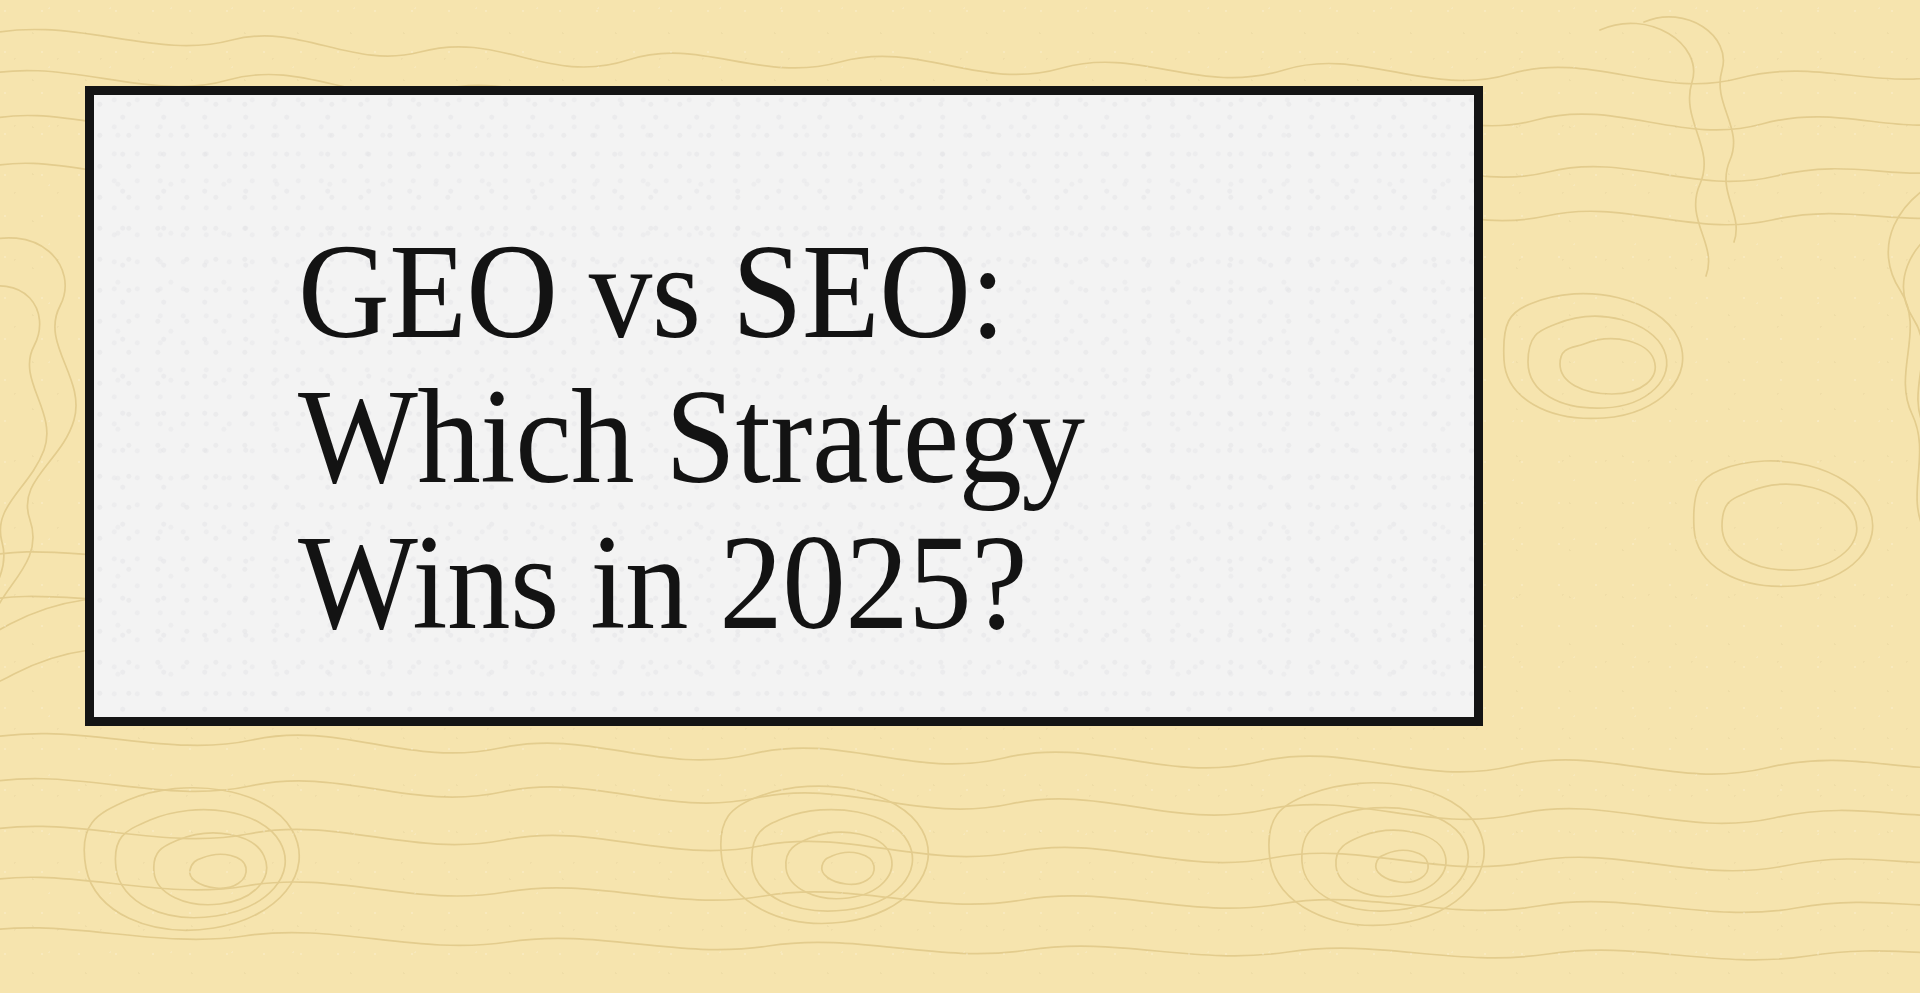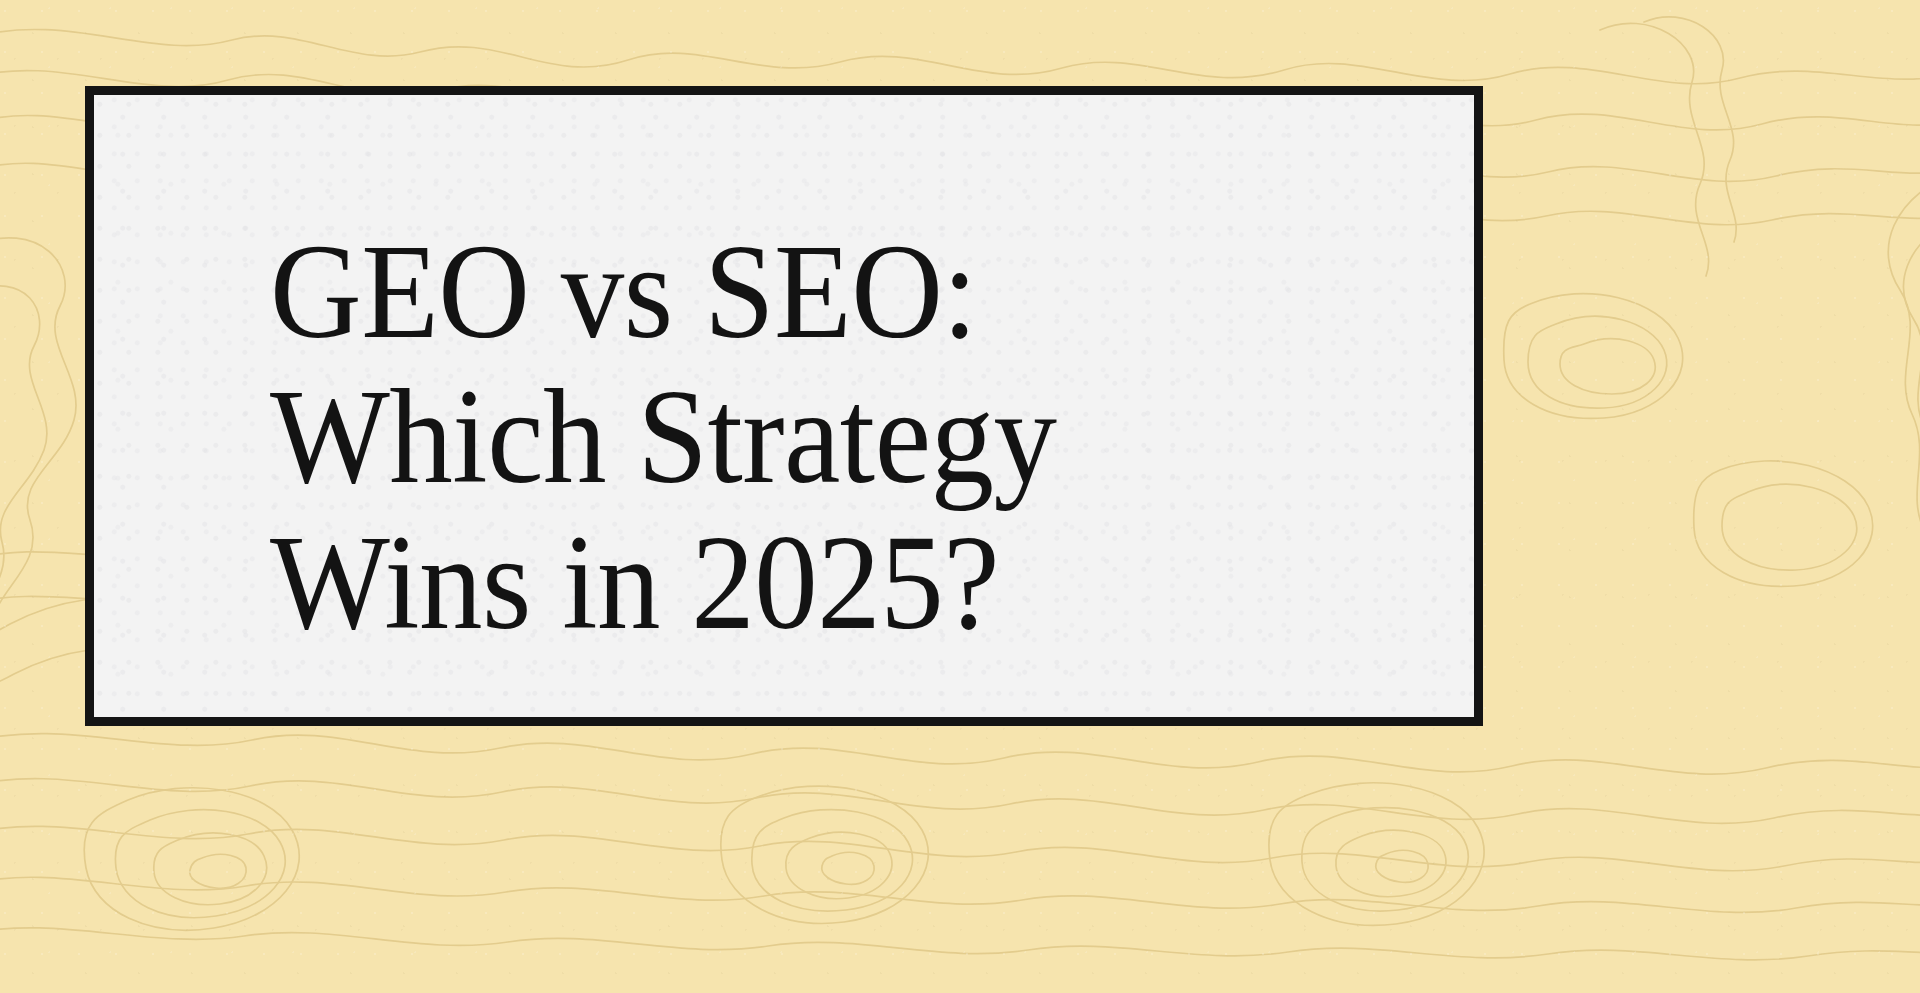--- a/index.html
+++ b/index.html
@@ -76,21 +76,21 @@
     background-image:
       radial-gradient(circle at 20% 30%, rgba(210,210,215,0.45) 0 2px, transparent 3px),
       radial-gradient(circle at 70% 60%, rgba(205,205,212,0.4) 0 2px, transparent 3px),
       radial-gradient(circle at 45% 82%, rgba(215,215,220,0.4) 0 2px, transparent 3px),
       radial-gradient(circle at 88% 18%, rgba(208,208,215,0.35) 0 2px, transparent 3px);
     background-size: 29px 31px, 41px 37px, 53px 49px, 23px 27px;
   }
 
   #title-block {
     position: absolute;
-    left: 176px;
+    left: 204px;
     top: 120px;
     width: 1100px;
   }
 
   .title-line {
     display: block;
     font-family: "Liberation Serif", "DejaVu Serif", serif;
     font-weight: 400;
     font-size: 127px;
     line-height: 1.145;

